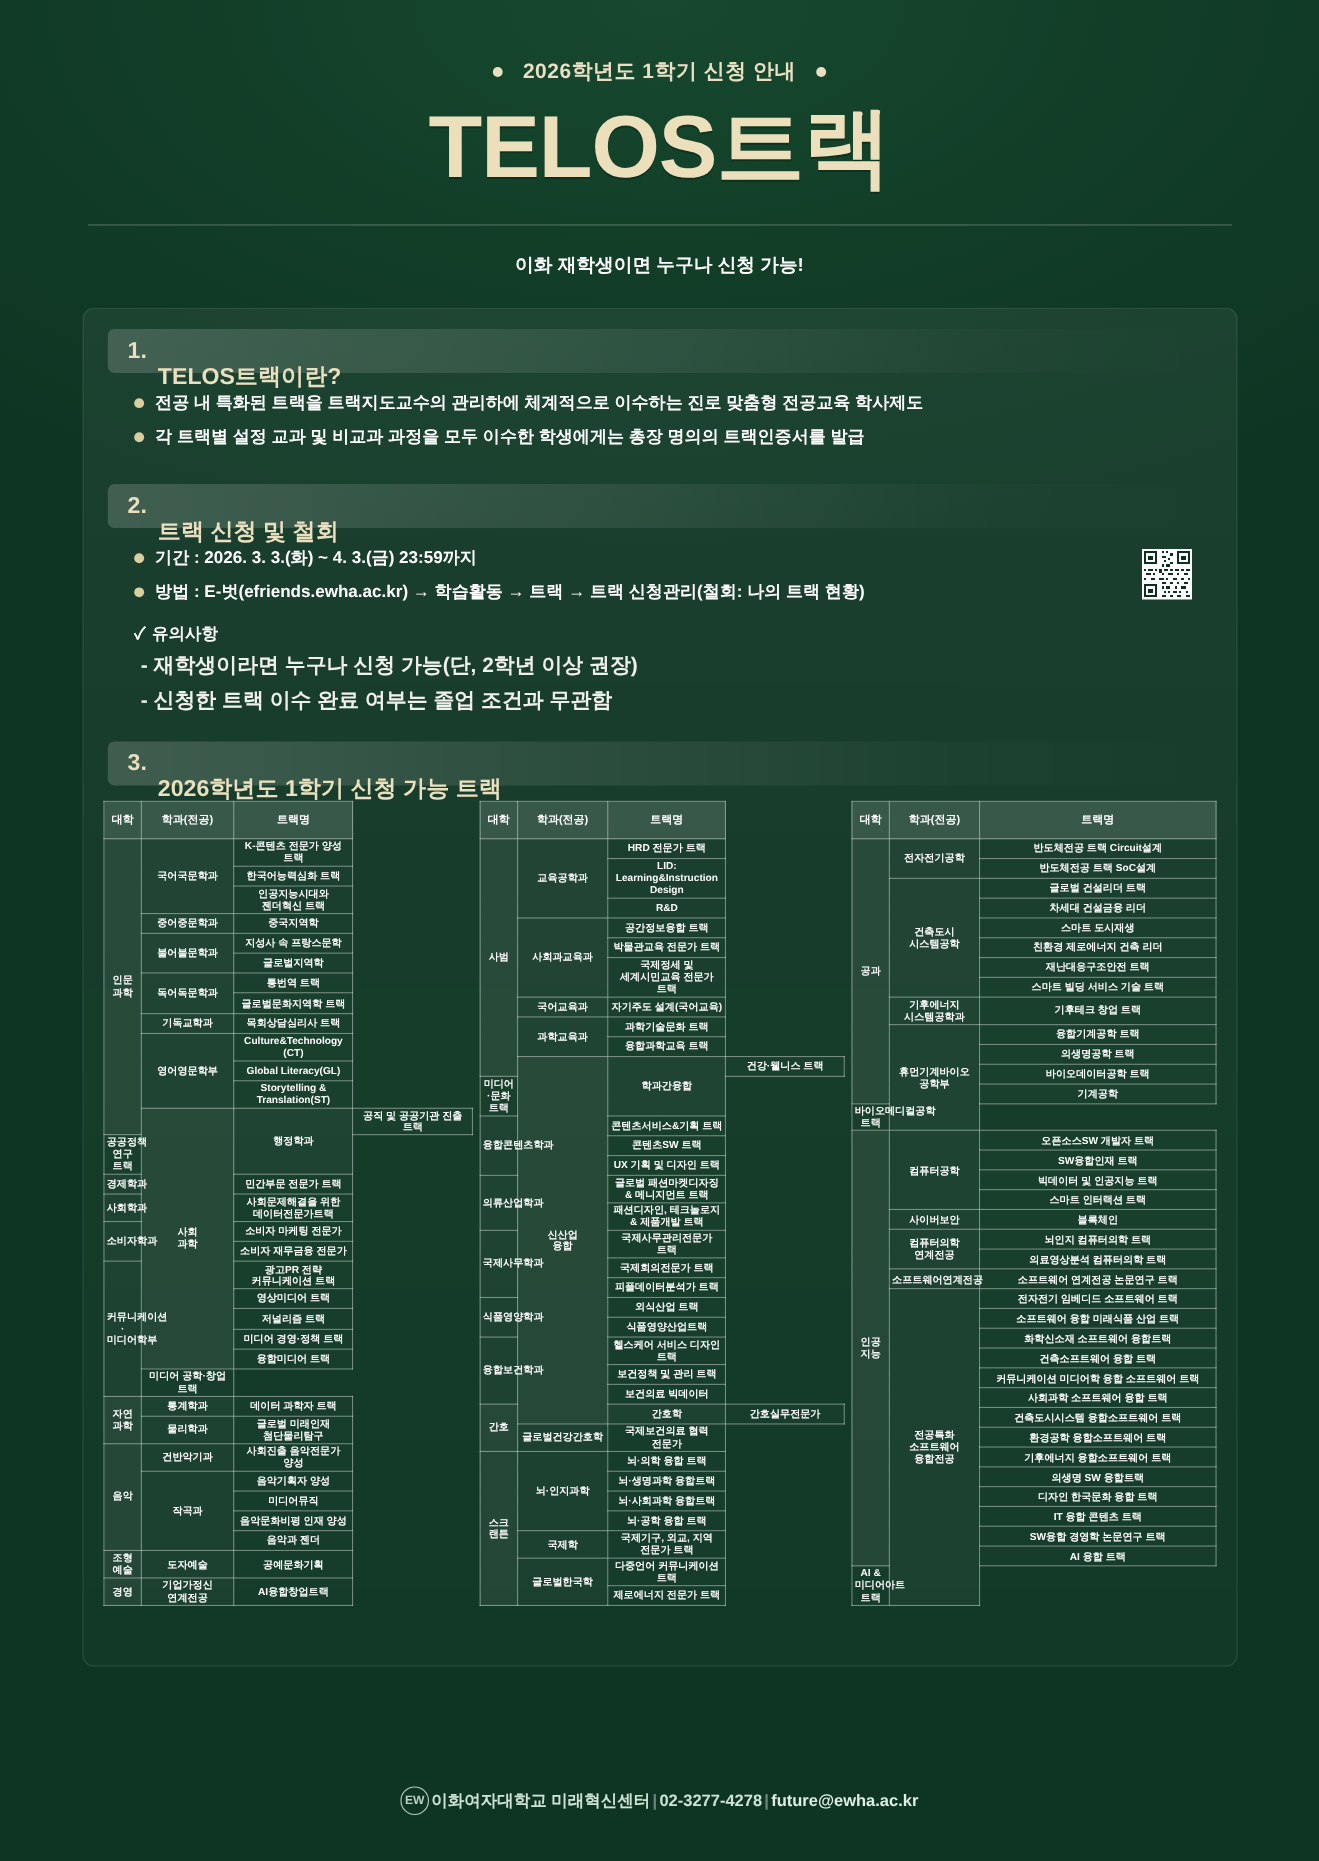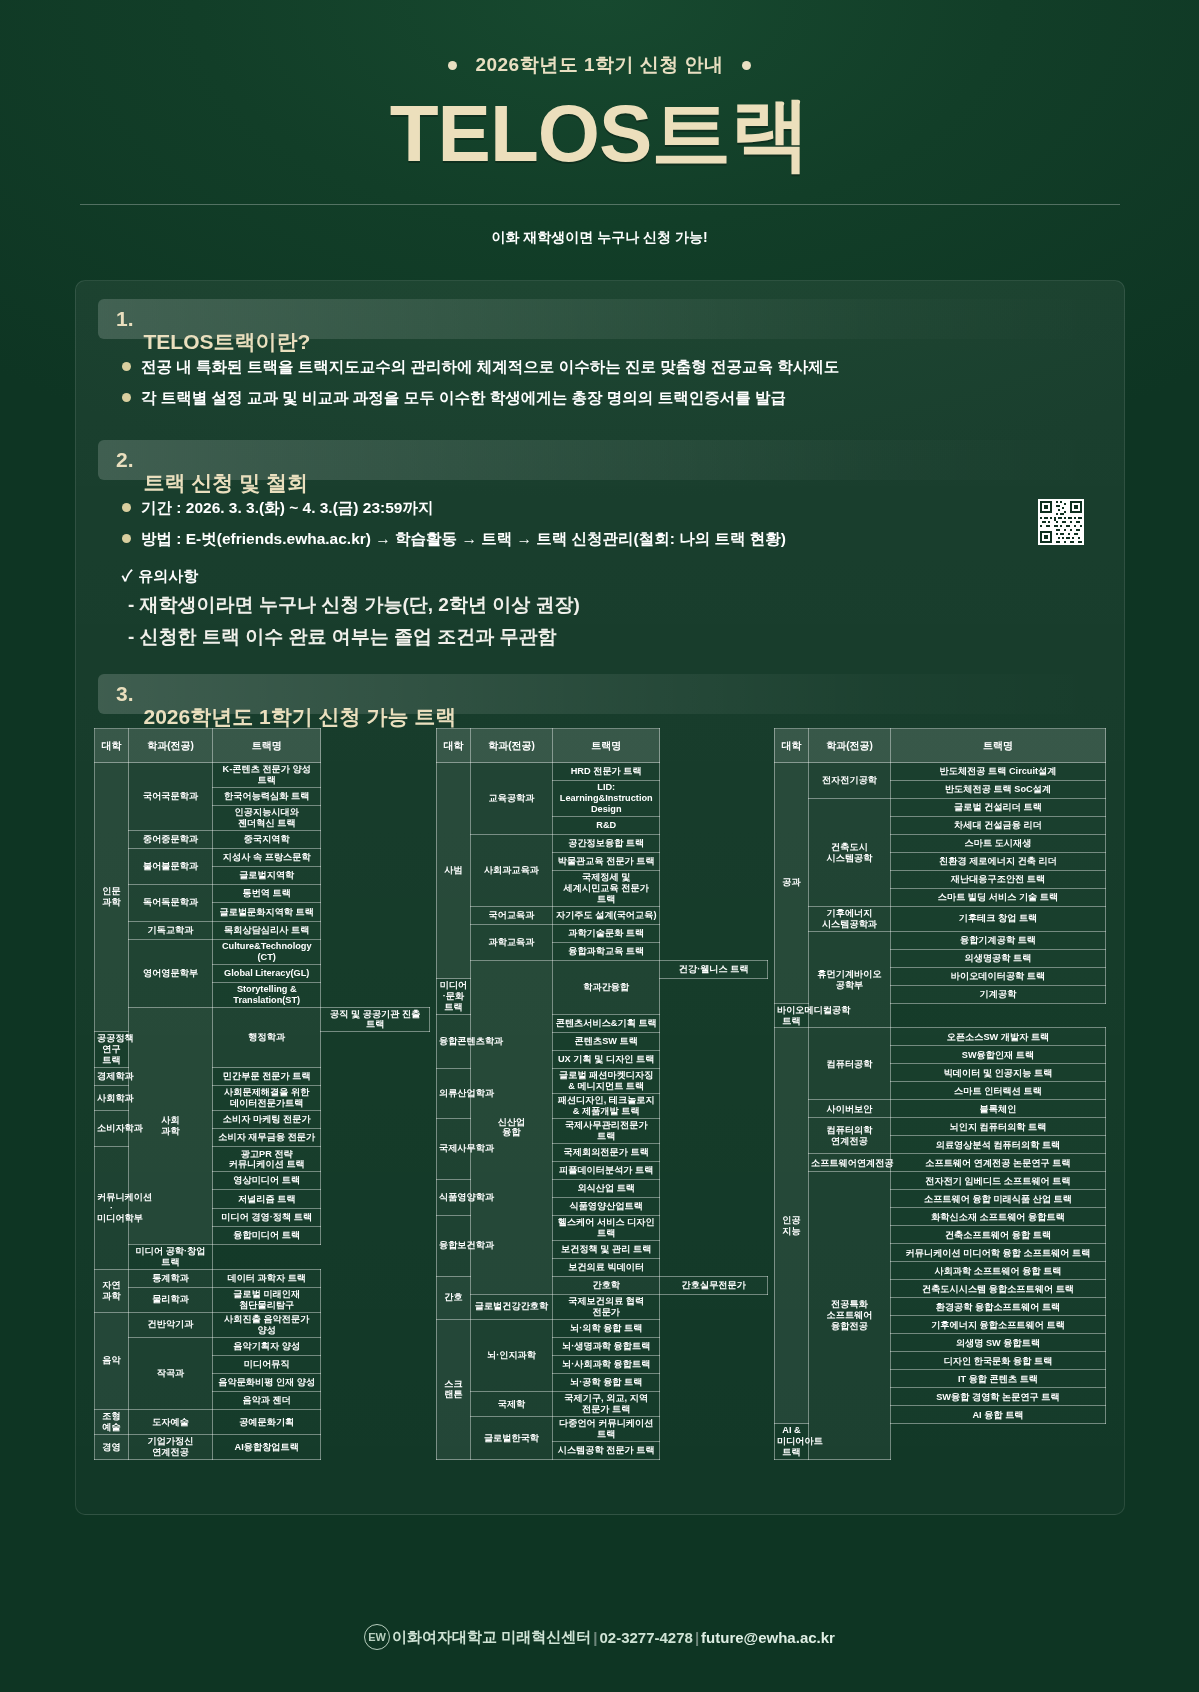--- a/index.html
+++ b/index.html
@@ -31,21 +31,21 @@
     margin-top: 16px;
     font-size: 80px; line-height: 1.0; font-weight: 800;
     color: #ecdfbc; letter-spacing: -1px;
     text-shadow: 0 2px 0 rgba(0,0,0,0.25);
   }
   .rule {
     width: 1040px; height: 1px; background: rgba(255,255,255,0.28);
     margin: 30px auto 0;
   }
   .subtitle {
-    margin-top: 24px; font-size: 14px; font-weight: 700; color:#ffffff;
+    margin-top: 24px; font-size: 17px; font-weight: 700; color:#ffffff;
   }
 
   
   .card {
     position: absolute; left: 75px; top: 280px; width: 1050px; height: 1235px;
     background: linear-gradient(180deg, rgba(255,255,255,0.055), rgba(255,255,255,0.02));
     border: 1px solid rgba(255,255,255,0.10);
     border-radius: 10px;
   }
 
@@ -508,21 +508,21 @@
             </tr>
             <tr>
               <td class="dept" rowspan="1">국제학</td>
               <td class="track">국제기구, 외교, 지역 전문가 트랙</td>
             </tr>
             <tr>
               <td class="dept" rowspan="2">글로벌한국학</td>
               <td class="track">다중언어 커뮤니케이션 트랙</td>
             </tr>
             <tr>
-              <td class="track">시스템공학 전문가 트랙</td>
+              <td class="track">제로에너지 전문가 트랙</td>
             </tr>
           </tbody>
       </table>
       <table class="grid block3" id="tbl3">
         <thead>
             <tr>
           <th style="width:34px">대학</th>
           <th style="width:82px">학과(전공)</th>
           <th>트랙명</th>
         </tr>

